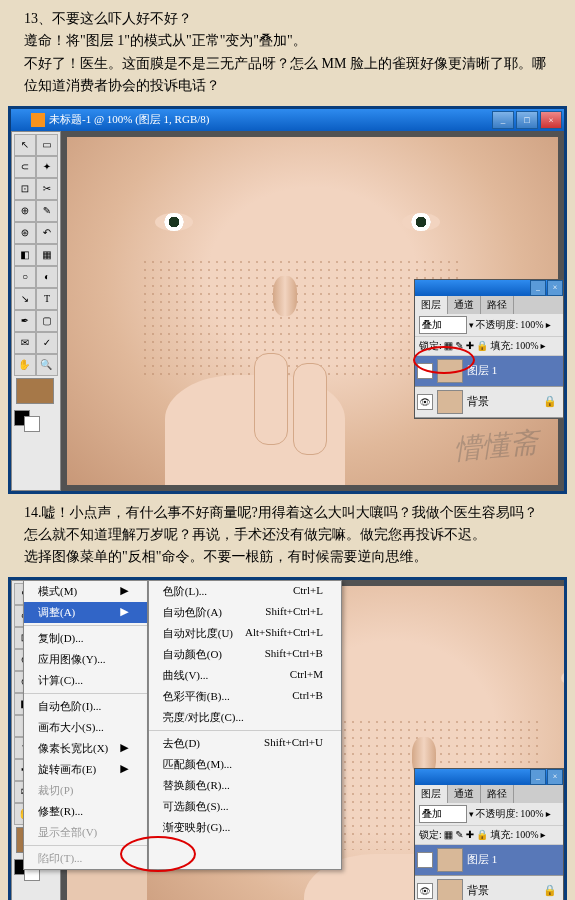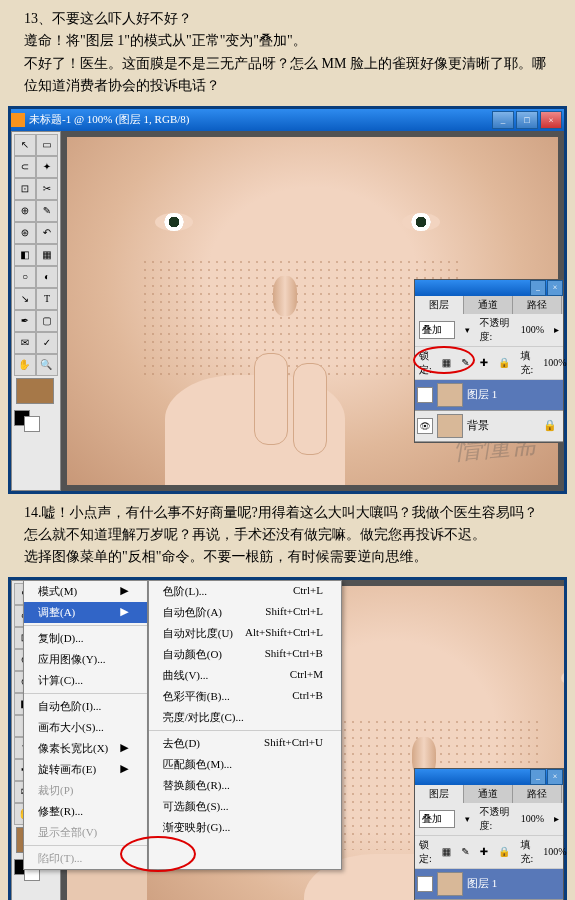--- a/index.html
+++ b/index.html
@@ -1,18 +1,18 @@
 <!DOCTYPE html>
 <html><head>
 <meta charset="utf-8">
 <style>
 body{margin:0;padding:0;background:#e8dcc4;font-family:"SimSun",serif;font-size:14px;color:#000;width:575px}
 .text-block{padding:8px 24px;line-height:1.6;background:#e8dcc4}
 .ps-window{border:3px solid #0a3d7a;background:#525252;margin:0 8px;position:relative}
-.titlebar{background:linear-gradient(to bottom,#2e8bef,#0a5dc2);height:22px;display:flex;align-items:center;color:#fff;font-size:11px;padding-left:0}
+.titlebar{background:linear-gradient(to bottom,#2e8bef,#0a5dc2);height:22px;display:flex;align-items:center;color:#fff;font-size:11px;padding-left:20px}
 .titlebar-icon{width:14px;height:14px;background:#f7931e;margin-right:4px}
 .win-buttons{margin-left:auto;display:flex;gap:2px;margin-right:2px}
 .win-btn{width:20px;height:16px;background:linear-gradient(to bottom,#7fb3e8,#3a7dc5);border:1px solid #1a5a9a;display:flex;align-items:center;justify-content:center;font-size:9px;color:#fff}
 .win-btn.close{background:linear-gradient(to bottom,#e88,#c33)}
 .ps-body{display:flex;height:360px;position:relative}
 .toolbox{width:44px;background:#e8e8e8;border:1px solid #888;display:flex;flex-direction:column;padding:2px}
 .tool-row{display:flex}
 .tool{width:20px;height:20px;border:1px solid #aaa;background:#ddd;margin:0;display:flex;align-items:center;justify-content:center;font-size:10px}
 .canvas-area{flex:1;background:#525252;position:relative;overflow:hidden}
 .canvas{position:absolute;top:6px;left:6px;right:6px;bottom:6px;background:#e8c8b0;display:flex;align-items:center;justify-content:center}
@@ -24,23 +24,23 @@
 .lips{position:absolute;bottom:18%;left:32%;width:100px;height:32px;background:radial-gradient(ellipse,#b86858,#c87868);border-radius:50%}
 .freckles{position:absolute;top:35%;left:15%;right:20%;height:35%;background-image:radial-gradient(circle,#b8886880 1px,transparent 1.5px);background-size:8px 8px}
 .hand{position:absolute;bottom:0;left:20%;width:180px;height:110px;background:#f2d4c0;border-radius:40% 40% 0 0}
 .finger{position:absolute;width:32px;height:90px;background:#f2d4c0;border-radius:14px;border:1px solid #d4a888}
 .watermark{position:absolute;bottom:20px;right:20px;font-size:28px;color:rgba(80,80,80,0.3);font-style:italic;transform:rotate(-5deg);pointer-events:none}
 .layers-panel{position:absolute;right:0;top:148px;width:148px;background:#e8e8e8;border:1px solid #555;font-size:11px}
 .layers-panel.pos2{top:188px}
 .panel-titlebar{background:linear-gradient(to bottom,#2e8bef,#0a5dc2);height:16px;display:flex;justify-content:flex-end;gap:1px}
 .panel-tbtn{width:14px;height:14px;background:#5a9ad8;border:1px solid #1a5a9a;font-size:8px;display:flex;align-items:center;justify-content:center;color:#fff}
 .panel-tabs{display:flex;background:#ccc;height:18px;font-size:10px}
-.panel-tab{padding:2px 14px;background:#e8e8e8;border-right:1px solid #999}
+.panel-tab{padding:2px 6px;background:#e8e8e8;border-right:1px solid #999}
 .panel-tab.inactive{background:#ccc}
-.panel-row{display:flex;align-items:center;padding:2px 4px;gap:10px;font-size:10px;border-bottom:1px solid #ccc}
+.panel-row{display:flex;align-items:center;padding:2px 4px;gap:2px;font-size:10px;border-bottom:1px solid #ccc}
 .blend-dd{width:44px;height:16px;background:#fff;border:1px solid #888;font-size:10px;display:flex;align-items:center;padding-left:2px}
 .blend-circle{position:absolute;border:2px solid #d00;border-radius:50%;width:58px;height:24px;pointer-events:none;top:32px;left:-2px}
 .layer-item{display:flex;align-items:center;padding:2px;background:#5878b8;color:#fff;border-bottom:1px solid #999;height:26px}
 .layer-item.bg{background:#e8e8e8;color:#000}
 .vis-eye{width:14px;height:14px;background:#fff;border:1px solid #888;margin-right:4px;font-size:9px;display:flex;align-items:center;justify-content:center}
 .layer-thumb{width:24px;height:22px;background:#d8b898;border:1px solid #888;margin-right:4px}
 .menu-area{position:absolute;top:0;left:12px;display:flex;z-index:10}
 .menu-col{background:#f4f4f4;border:1px solid #888;box-shadow:2px 2px 4px rgba(0,0,0,0.3);font-size:11px;min-width:100px}
 .menu-item{padding:3px 18px 3px 14px;display:flex;justify-content:space-between;gap:12px;white-space:nowrap}
 .menu-item:hover,.menu-item.sel{background:#3165c7;color:#fff}

